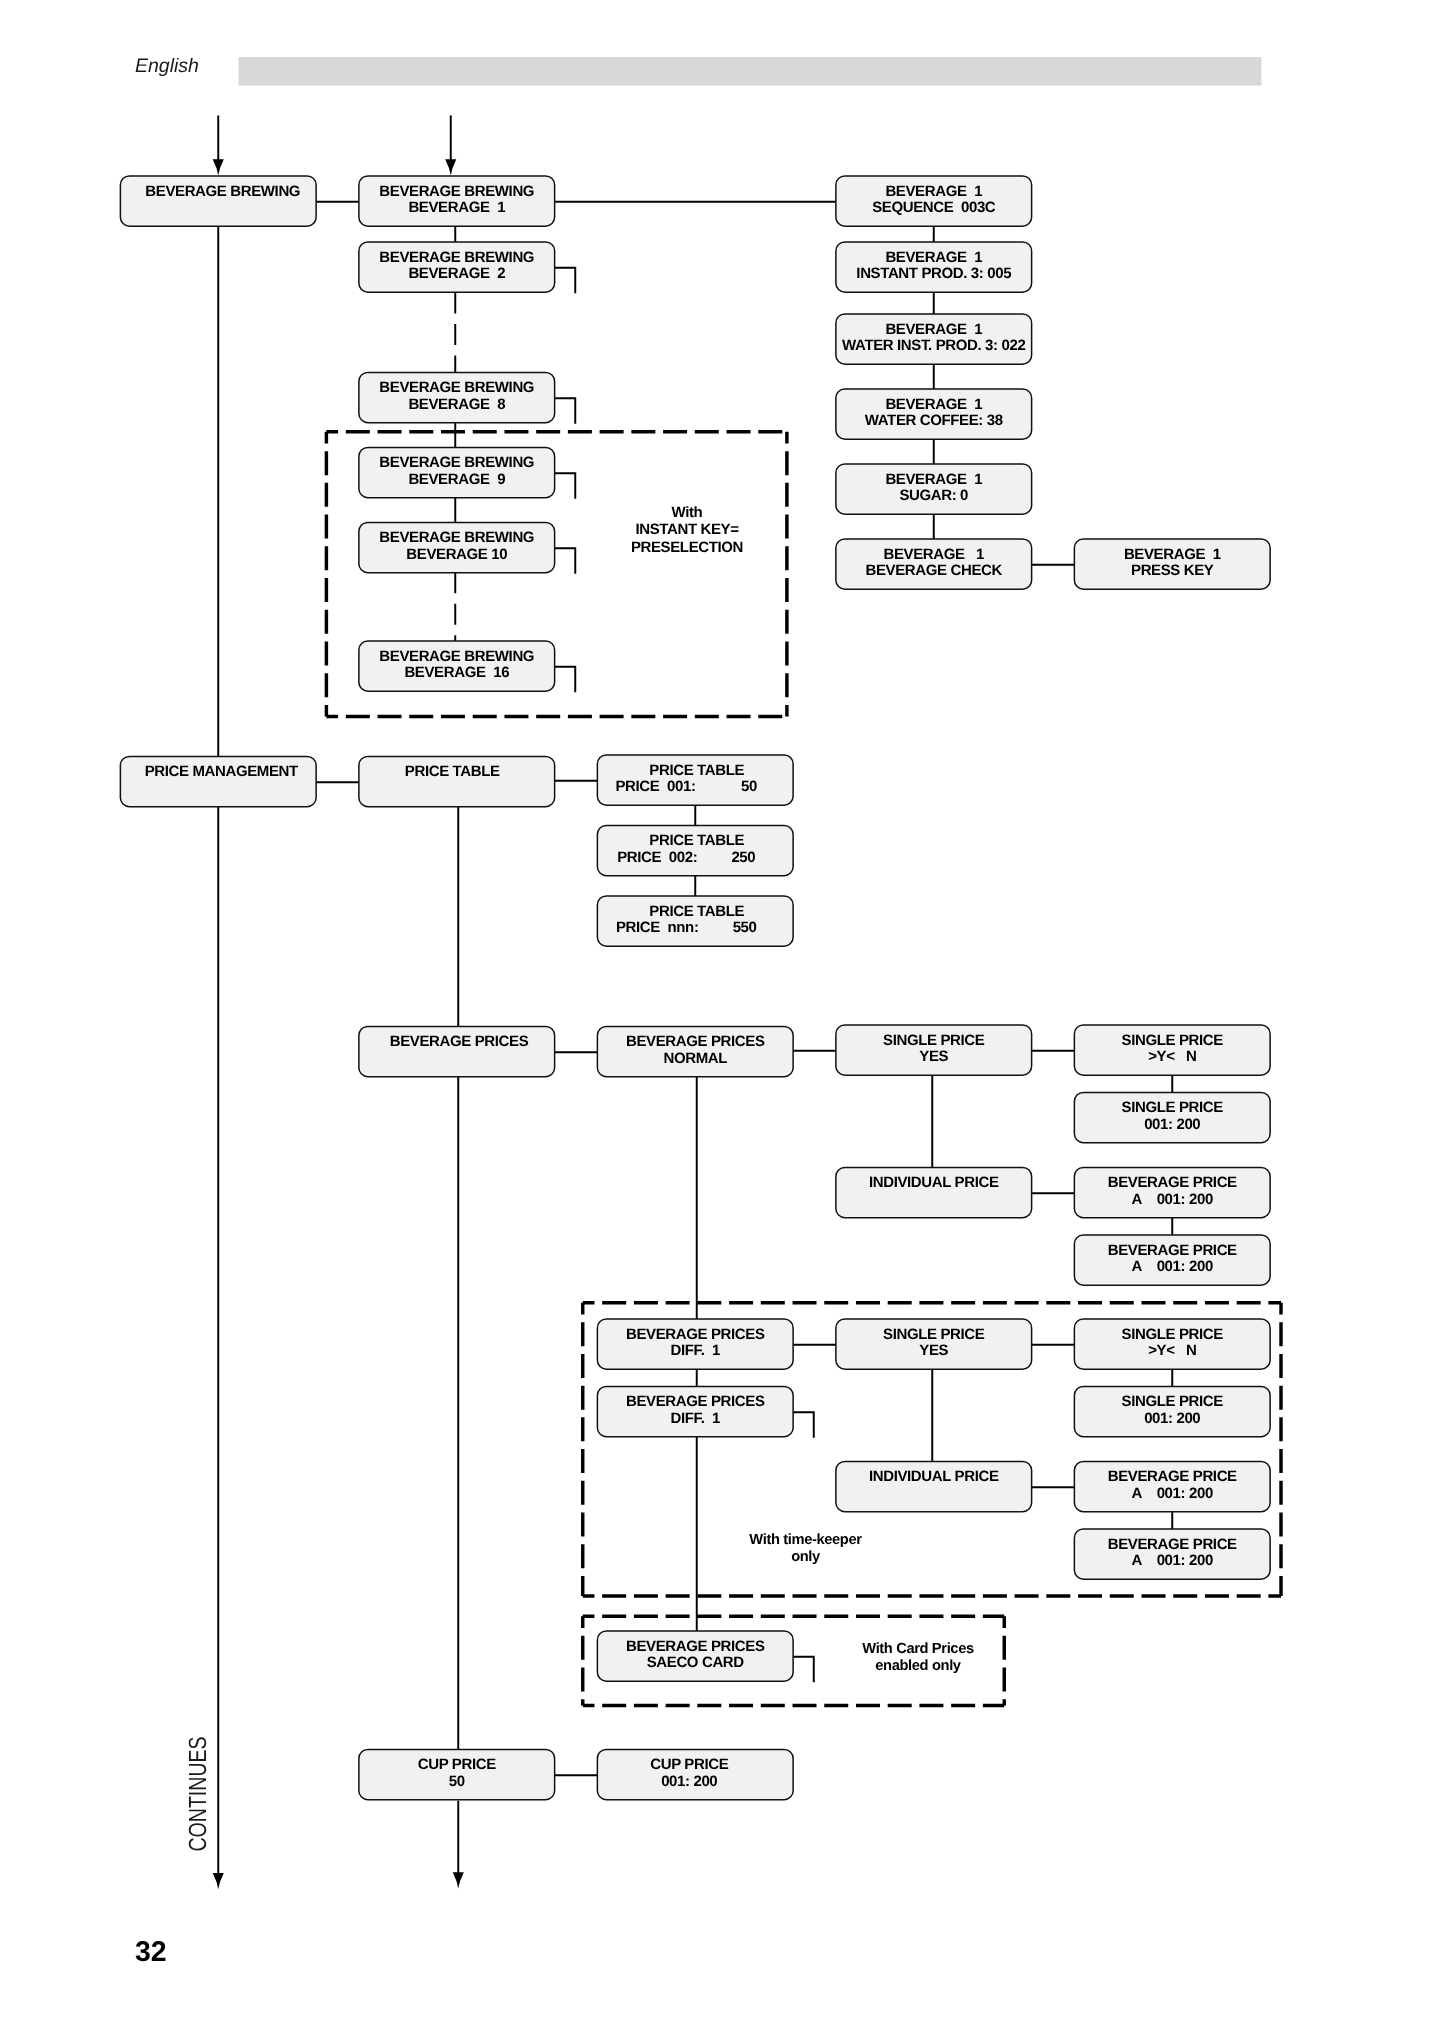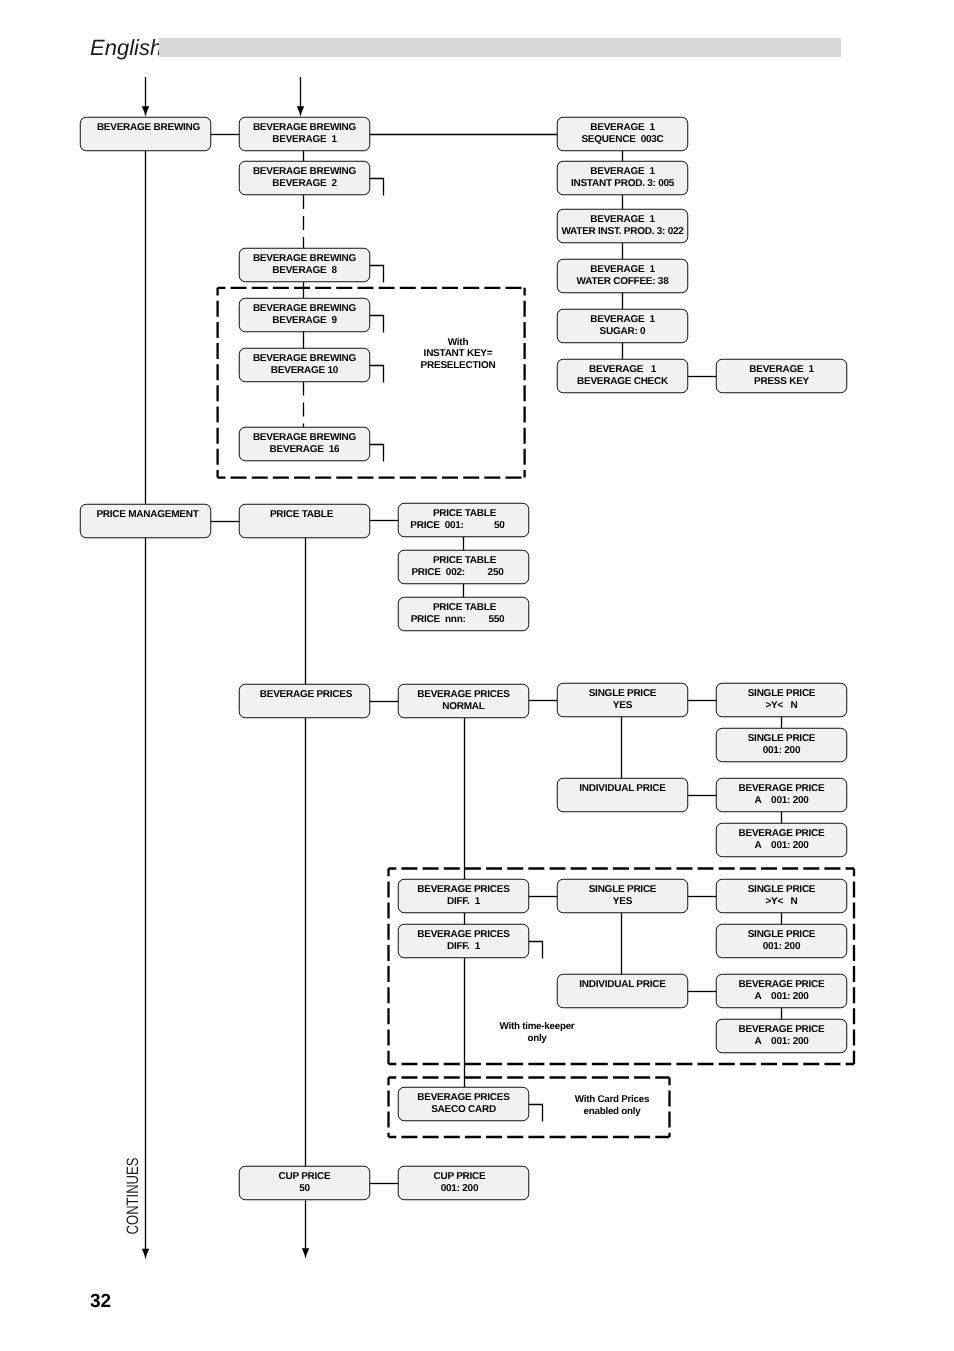--- a/index.html
+++ b/index.html
@@ -1,21 +1,21 @@
 <!DOCTYPE html>
 <html><head>
 <meta charset="utf-8">
 <title>Beverage Brewing / Price Management flowchart</title>
 <style>
   html,body{margin:0;padding:0;background:#ffffff;}
   body{width:954px;height:1351px;font-family:"Liberation Sans",sans-serif;
        overflow:hidden;position:relative;
        -webkit-font-smoothing:antialiased;text-rendering:geometricPrecision;}
   #page{position:absolute;left:0;top:0;width:954px;height:1351px;background:#fff;}
-  .hdr-lang{position:absolute;left:90px;top:37px;font-size:22px;font-style:italic;
+  .hdr-lang{position:absolute;left:90px;top:37px;font-size:13px;font-style:italic;
             color:#1a1a1a;line-height:1;letter-spacing:0px;text-align:center;}
   .hdr-bar{position:absolute;left:159px;top:38px;width:682px;height:19px;background:#d8d8d8;}
   .pageno{position:absolute;left:90px;top:1292px;font-size:19px;font-weight:bold;
           color:#000;line-height:1;}
   svg#diag{position:absolute;left:0;top:0;}
   .bx{fill:#f1f1f1;stroke:#111111;stroke-width:1.0;}
   .ln{stroke:#000;stroke-width:1.3;fill:none;stroke-linecap:butt;}
   .dash{stroke:#000;stroke-width:2.3;fill:none;stroke-dasharray:16.0 5.15;stroke-dashoffset:8.2;}
   .btxt{font-family:"Liberation Sans",sans-serif;font-size:10px;font-weight:bold;
         fill:#000;text-anchor:middle;white-space:pre;letter-spacing:-0.25px;}

